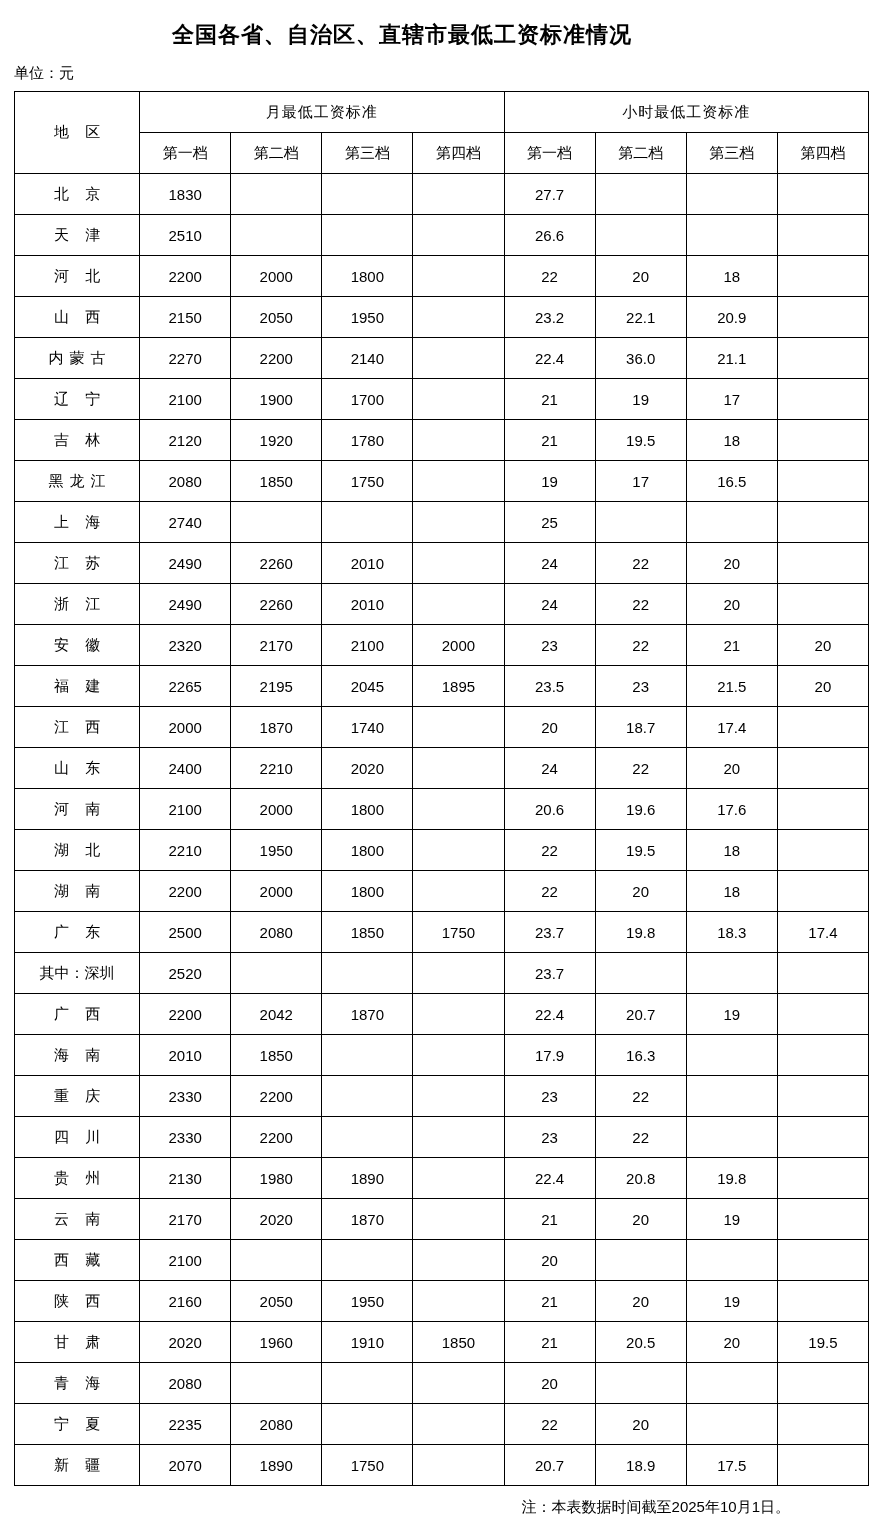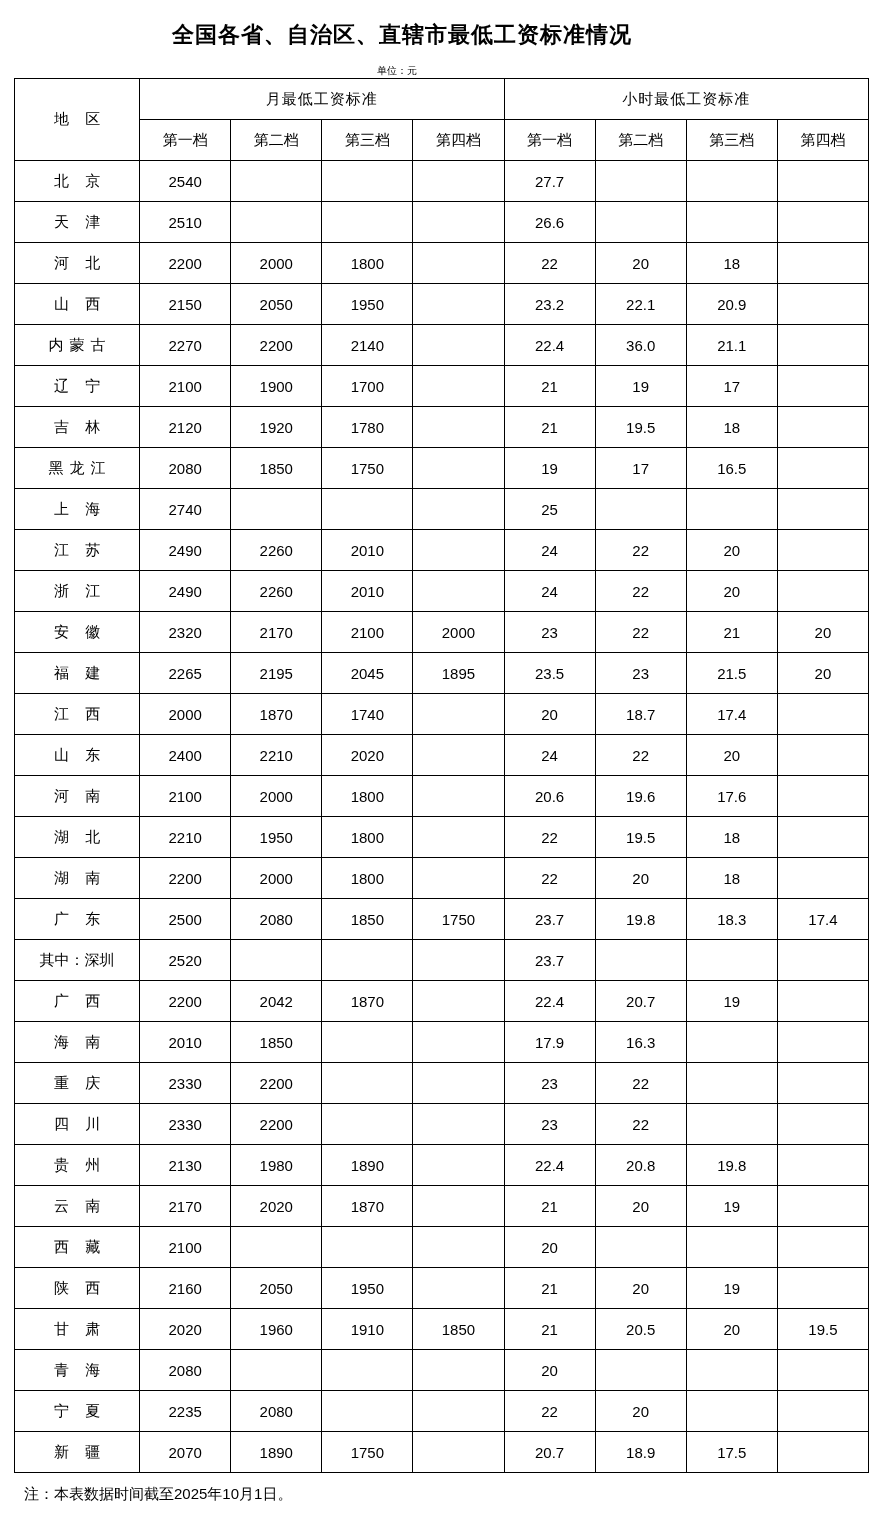--- a/index.html
+++ b/index.html
@@ -20,24 +20,25 @@
   }
   .doc-title {
     text-align: center;
     font-family: "Liberation Sans", "DejaVu Sans", sans-serif;
     font-weight: bold;
     font-size: 22px;
     letter-spacing: 1px;
     margin: 8px 0 14px 0;
   }
   .unit-line {
-    text-align: center;
-    font-size: 10px;
+    text-align: left;
+    font-size: 15px;
     font-family: "Liberation Sans", "DejaVu Sans", sans-serif;
     padding-right: 10px;
+    margin-bottom: 8px;
   }
   table.wage-table {
     border-collapse: collapse;
     width: 855px;
     margin: 0 auto;
     table-layout: fixed;
   }
   table.wage-table th,
   table.wage-table td {
     border: 1px solid #000000;
@@ -78,20 +79,21 @@
   td.region-cell.no-space {
     letter-spacing: 0;
     text-indent: 0;
     font-size: 15px;
     margin-left: 32px;
   }
   .note {
     margin: 12px 0 0 10px;
     font-size: 15px;
     font-family: "Liberation Sans", "DejaVu Sans", sans-serif;
+    text-align: right;
   }
 </style>
 </head>
 <body>
 
 <div class="page">
 
   <div class="doc-title">全国各省、自治区、直辖市最低工资标准情况</div>
 
   <div class="unit-line">单位：元</div>
@@ -121,21 +123,21 @@
         <th class="sub-head">第四档</th>
         <th class="sub-head">第一档</th>
         <th class="sub-head">第二档</th>
         <th class="sub-head">第三档</th>
         <th class="sub-head">第四档</th>
       </tr>
     </thead>
     <tbody id="table-body">
         <tr>
           <td class="region-cell">北  京</td>
-          <td>2540</td>
+          <td>1830</td>
           <td></td>
           <td></td>
           <td></td>
           <td>27.7</td>
           <td></td>
           <td></td>
           <td></td>
         </tr>
         <tr>
           <td class="region-cell">天  津</td>

